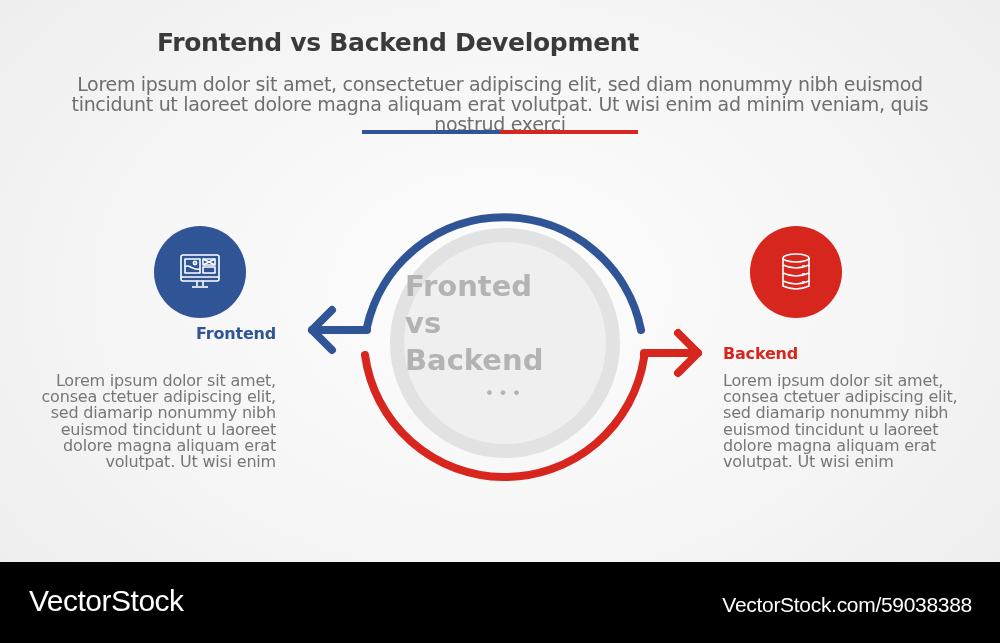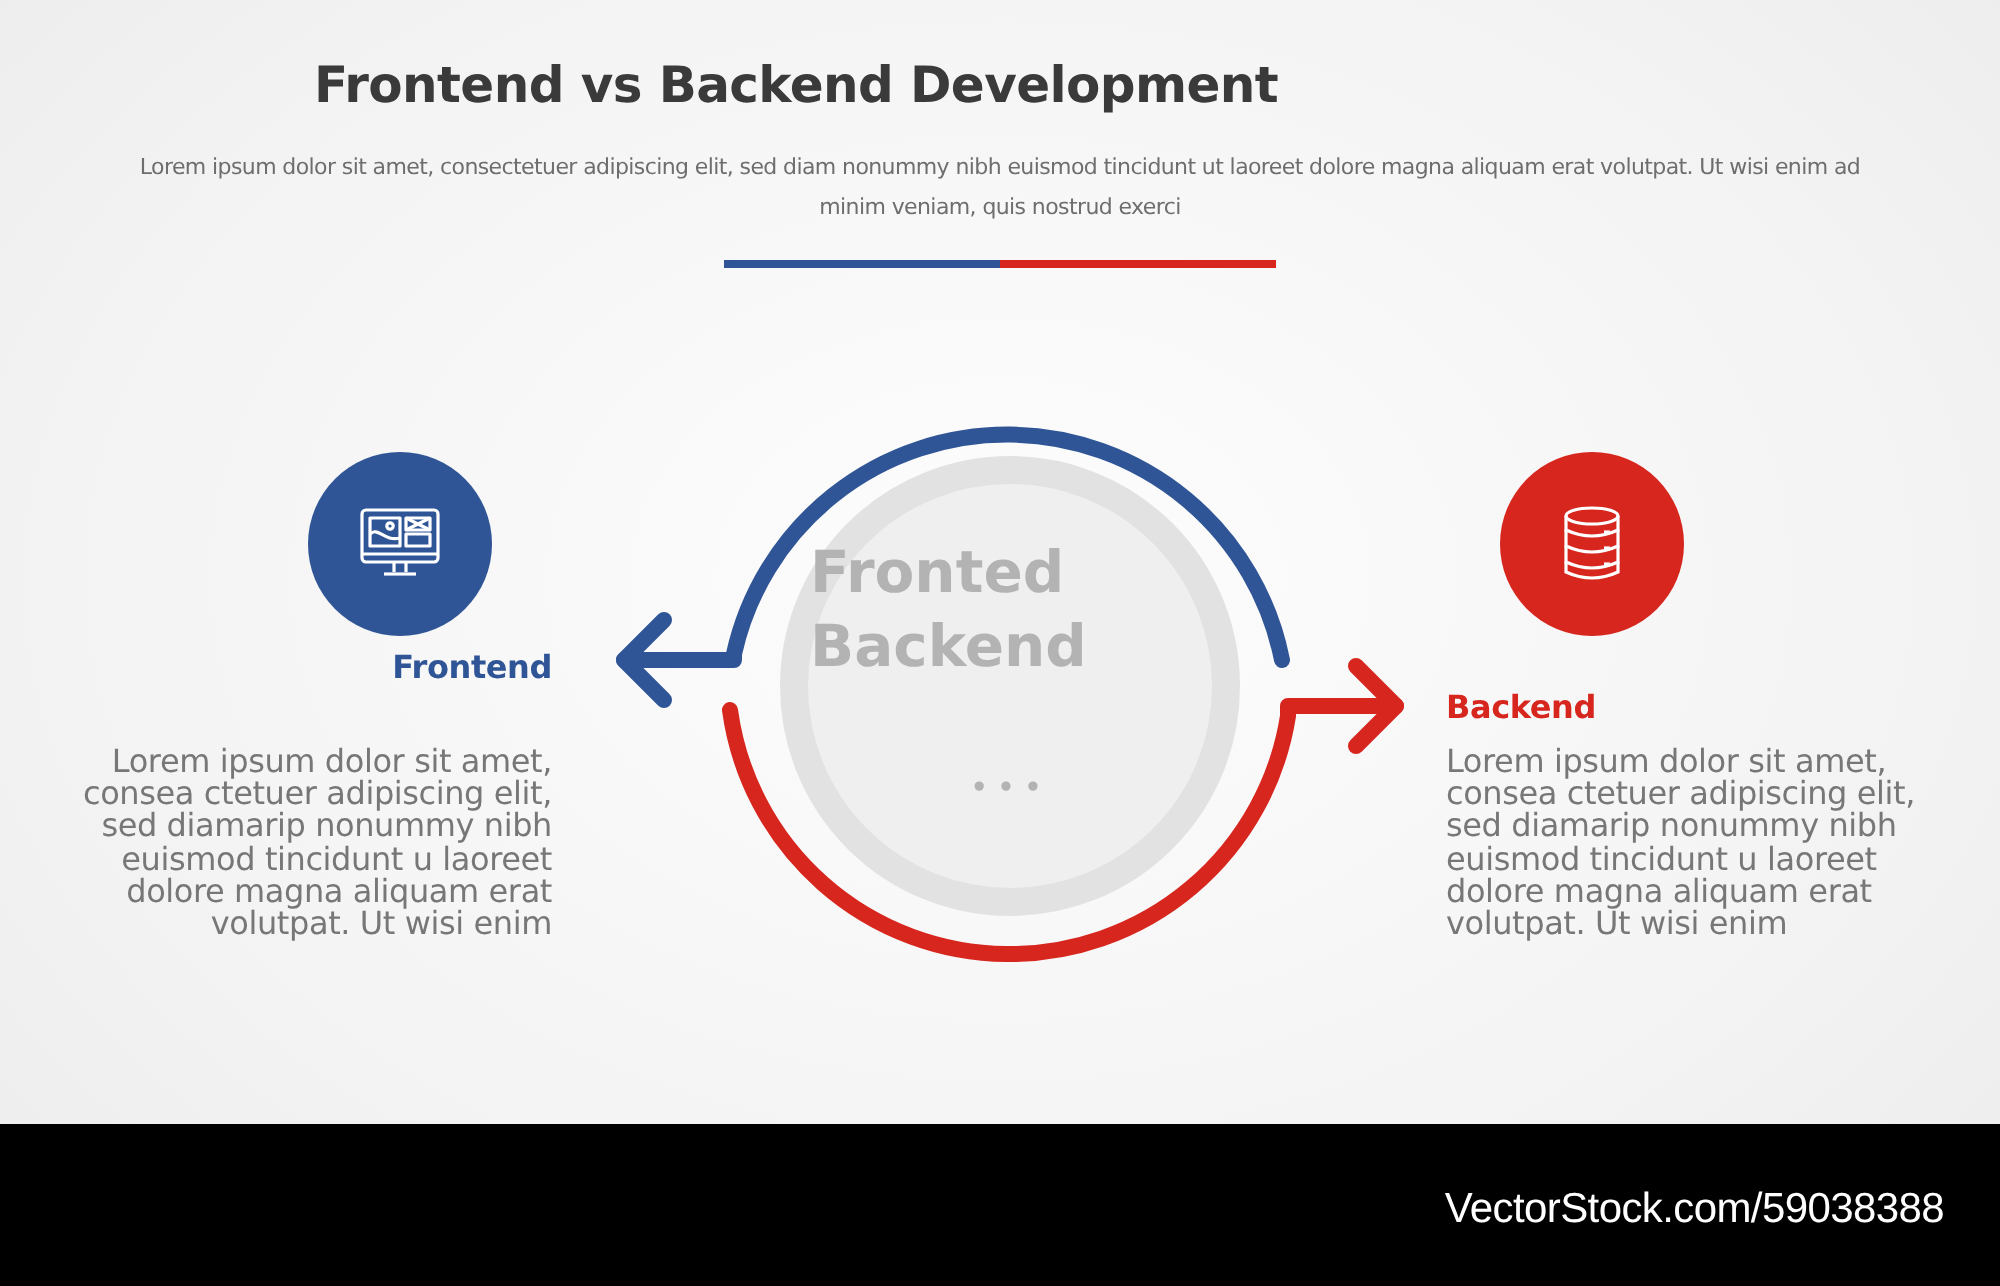--- a/index.html
+++ b/index.html
@@ -9,21 +9,21 @@
       font-family: "DejaVu Sans", sans-serif;
       background: radial-gradient(ellipse at 50% 45%, #fdfdfd 0%, #f5f5f5 55%, #ececec 100%);
     }
     .title {
       position: absolute; left: 0; top: 28px; width: 796px;
       text-align: center; font-size: 25px; font-weight: bold; color: #3a3a3a;
       letter-spacing: -0.3px;
     }
     .subtitle {
       position: absolute; left: 60px; top: 74px; width: 880px;
-      text-align: center; font-size: 11px; line-height: 20px; color: #6e6e6e;
+      text-align: center; font-size: 19px; line-height: 20px; color: #6e6e6e;
       letter-spacing: -0.3px;
     }
     .divider {
       position: absolute; top: 130px; left: 362px; width: 276px; height: 4px; display: flex;
     }
     .divider .seg { flex: 1; height: 100%; }
 
     .icon-circle {
       position: absolute; width: 92px; height: 92px; border-radius: 50%;
       display: flex; align-items: center; justify-content: center;
@@ -80,20 +80,21 @@
   </g>
 
   <g fill="none" stroke="#d7261e" stroke-width="8" stroke-linecap="round" stroke-linejoin="round">
     <path d="M 365 355 A 141 141 0 0 0 644 358 L 644 353 L 698 353"></path>
     <path d="M 678 333 L 698 353 L 678 373"></path>
   </g>
 </svg>
 
 <div class="center-text">
   <div>Fronted</div>
+  <div>vs</div>
   <div>Backend</div>
 </div>
 <div class="dots">•••</div>
 
 <div class="icon-circle" style="left:154px; top:226px; background:#2f5596;">
   <svg width="44" height="44" viewBox="0 0 44 44" fill="none" stroke="#fff" stroke-width="1.6" stroke-linejoin="round">
     <rect x="3" y="5" width="38" height="26" rx="2"></rect>
     <line x1="3" y1="27" x2="41" y2="27"></line>
     <line x1="19" y1="31" x2="19" y2="36"></line>
     <line x1="25" y1="31" x2="25" y2="36"></line>
@@ -119,14 +120,15 @@
     <path d="M 7 31 L 7 36 Q 20 42 33 36 L 33 31"></path>
     <line x1="26" y1="16" x2="29" y2="16"></line>
     <line x1="26" y1="24" x2="29" y2="24"></line>
     <line x1="26" y1="32" x2="29" y2="32"></line>
   </svg>
 </div>
 <div class="side-title right-block" style="left:723px; top:344px; width:250px; color:#d7261e;">Backend</div>
 <div class="side-desc right-block" style="left:723px; top:373px;">Lorem ipsum dolor sit amet, consea ctetuer adipiscing elit, sed diamarip nonummy nibh euismod tincidunt u laoreet dolore magna aliquam erat volutpat. Ut wisi enim</div>
 
 <div class="footer">
+  <div class="brand">VectorStock</div>
   <div class="url">VectorStock.com/59038388</div>
 </div>
 
 </body></html>

